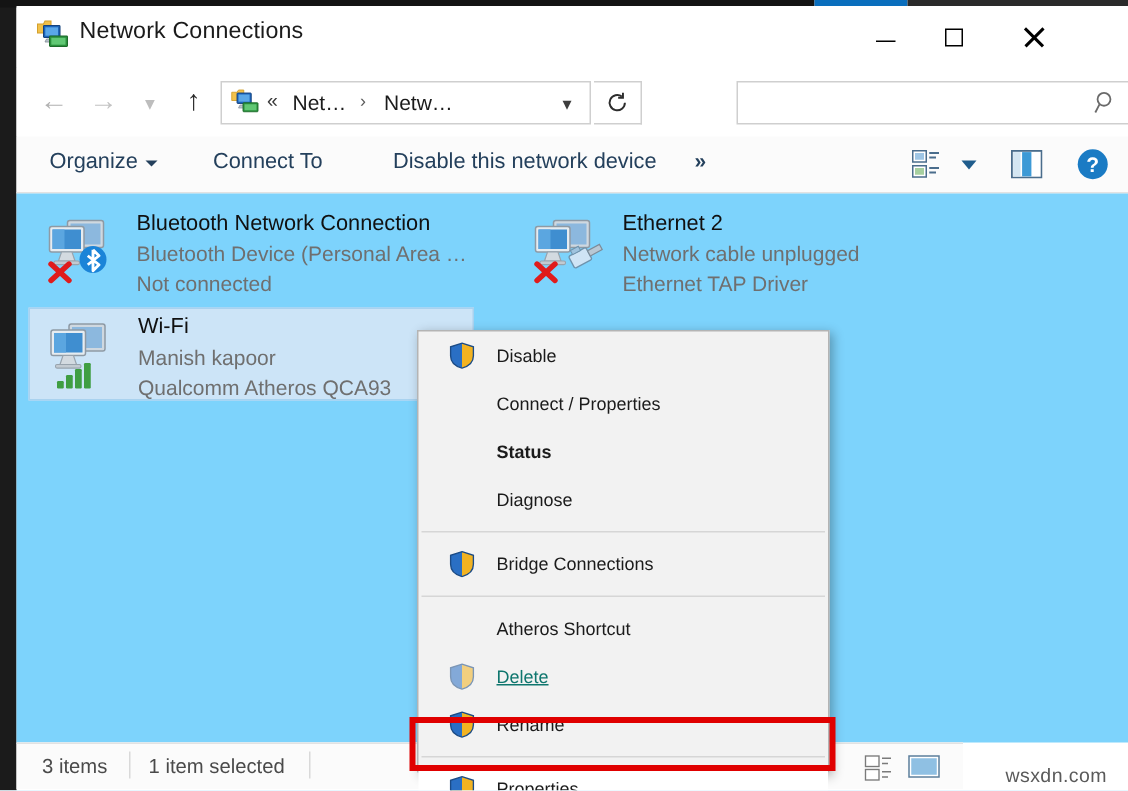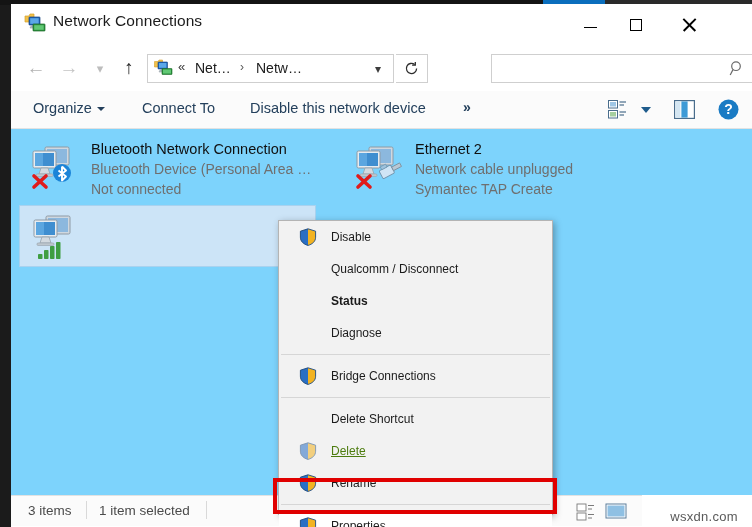--- a/index.html
+++ b/index.html
@@ -211,21 +211,21 @@
   }
   #tb-organize { left: 22px; }
   #tb-org-caret {
     position: absolute; left: 86px; top: 16px;
     width: 0; height: 0;
     border-left: 4px solid transparent;
     border-right: 4px solid transparent;
     border-top: 4.5px solid #24405c;
   }
   #tb-connect  { left: 131px; text-align: right; }
-  #tb-disable  { left: 239px; }
+  #tb-disable  { left: 251px; }
   #tb-more {
     left: 452px; top: 8px;
     font-size: 14px; color: #24405c; font-weight: bold;
   }
   #tb-viewicon {
     position: absolute; left: 597px; top: 9px;
     width: 22px; height: 19px;
   }
   #tb-viewcaret {
     position: absolute; left: 630px; top: 16px;
@@ -303,21 +303,21 @@
     height: 32px;
     display: flex;
     align-items: center;
     padding-left: 52px;
     font-size: 12px;
     color: #1b1b1b;
     white-space: nowrap;
     box-sizing: border-box;
   }
   .menu-item.bold { font-weight: bold; }
-  .menu-item.disabled { color: #4d7c0f; text-decoration: underline; }
+  .menu-item.disabled { color: #0f766e; text-decoration: underline; }
   .menu-item.hl {
     background: #ffffff;
   }
   .menu-sep {
     height: 1px;
     background: #d6d6d6;
     margin: 5px 2px 5px 2px;
   }
   .menu-shield {
     position: absolute;
@@ -531,21 +531,21 @@
           </g>
           <g stroke="#e01b1b" stroke-width="3.6" stroke-linecap="round">
             <line x1="5" y1="32" x2="17" y2="43"></line>
             <line x1="17" y1="32" x2="5" y2="43"></line>
           </g>
         </svg>
       </span>
       <div class="conn-lines">
         <div class="conn-name">Ethernet 2</div>
         <div class="conn-sub">Network cable unplugged</div>
-        <div class="conn-sub">Symantec TAP Create</div>
+        <div class="conn-sub">Ethernet TAP Driver</div>
       </div>
     </div>
 
     <div class="conn-item" id="item-wifi">
       <span class="conn-icon">
         <svg width="52" height="48" viewBox="0 0 52 48">
           <rect x="16" y="3" width="24" height="18" rx="1.5" fill="#cfd8e0" stroke="#8e9aa5" stroke-width="1"></rect>
           <rect x="18" y="5" width="20" height="14" fill="#8cb8de"></rect>
           <rect x="4" y="7" width="23" height="17" rx="1.5" fill="#e6ecf1" stroke="#8e9aa5" stroke-width="1"></rect>
           <rect x="6" y="9" width="19" height="13" fill="#3f8ed0"></rect>
@@ -553,38 +553,43 @@
           <path d="M12,24 L19,24 L21,30 L10,30 Z" fill="#d3dae0" stroke="#98a3ad" stroke-width="0.8"></path>
           <rect x="7" y="30" width="17" height="2.4" rx="1" fill="#c2cad1" stroke="#98a3ad" stroke-width="0.7"></rect>
           <g fill="#3f9e42">
             <rect x="8" y="41" width="4.5" height="5" rx="0.8"></rect>
             <rect x="14" y="37" width="4.5" height="9" rx="0.8"></rect>
             <rect x="20" y="33" width="4.5" height="13" rx="0.8"></rect>
             <rect x="26" y="29" width="4.5" height="17" rx="0.8"></rect>
           </g>
         </svg>
       </span>
+      <div class="conn-lines">
+        <div class="conn-name">Wi-Fi</div>
+        <div class="conn-sub">Manish kapoor</div>
+        <div class="conn-sub">Qualcomm Atheros QCA93</div>
+      </div>
     </div>
   </div>
 
   <div id="ctxmenu">
 
     <div class="menu-item">
       <span class="menu-shield">
         <svg width="18" height="18" viewBox="0 0 18 18">
           <path d="M9,0.8 L16.6,3.2 L16.6,9.2 C16.6,13.6 13.2,16.3 9,17.4 C4.8,16.3 1.4,13.6 1.4,9.2 L1.4,3.2 Z" fill="#f2b322"></path>
           <path d="M9,0.8 L1.4,3.2 L1.4,9.2 C1.4,13.6 4.8,16.3 9,17.4 Z" fill="#2a6fc4"></path>
           <path d="M9,0.8 L16.6,3.2 L16.6,9.2 C16.6,13.6 13.2,16.3 9,17.4 C4.8,16.3 1.4,13.6 1.4,9.2 L1.4,3.2 Z" fill="none" stroke="#1b4b86" stroke-width="0.9"></path>
         </svg>
       </span>
       <span>Disable</span>
     </div>
 
     <div class="menu-item">
-      <span>Qualcomm / Disconnect</span>
+      <span>Connect / Properties</span>
     </div>
 
     <div class="menu-item bold">
       <span>Status</span>
     </div>
 
     <div class="menu-item">
       <span>Diagnose</span>
     </div>
 
@@ -597,21 +602,21 @@
           <path d="M9,0.8 L1.4,3.2 L1.4,9.2 C1.4,13.6 4.8,16.3 9,17.4 Z" fill="#2a6fc4"></path>
           <path d="M9,0.8 L16.6,3.2 L16.6,9.2 C16.6,13.6 13.2,16.3 9,17.4 C4.8,16.3 1.4,13.6 1.4,9.2 L1.4,3.2 Z" fill="none" stroke="#1b4b86" stroke-width="0.9"></path>
         </svg>
       </span>
       <span>Bridge Connections</span>
     </div>
 
     <div class="menu-sep"></div>
 
     <div class="menu-item">
-      <span>Delete Shortcut</span>
+      <span>Atheros Shortcut</span>
     </div>
 
     <div class="menu-item disabled">
       <span class="menu-shield dim">
         <svg width="18" height="18" viewBox="0 0 18 18">
           <path d="M9,0.8 L16.6,3.2 L16.6,9.2 C16.6,13.6 13.2,16.3 9,17.4 C4.8,16.3 1.4,13.6 1.4,9.2 L1.4,3.2 Z" fill="#f2b322"></path>
           <path d="M9,0.8 L1.4,3.2 L1.4,9.2 C1.4,13.6 4.8,16.3 9,17.4 Z" fill="#2a6fc4"></path>
           <path d="M9,0.8 L16.6,3.2 L16.6,9.2 C16.6,13.6 13.2,16.3 9,17.4 C4.8,16.3 1.4,13.6 1.4,9.2 L1.4,3.2 Z" fill="none" stroke="#1b4b86" stroke-width="0.9"></path>
         </svg>
       </span>

